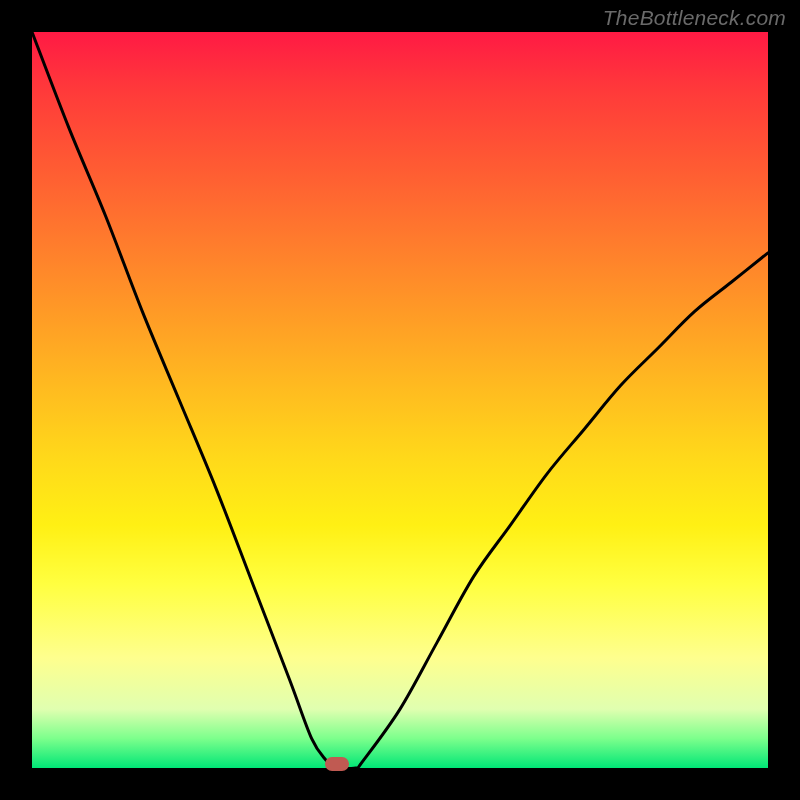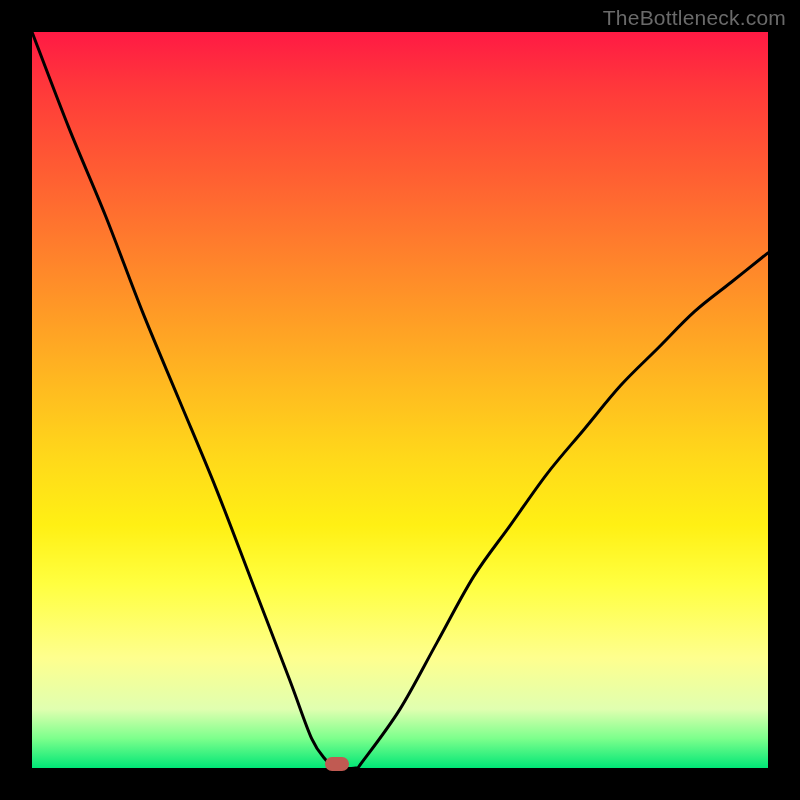--- a/index.html
+++ b/index.html
@@ -9,20 +9,21 @@
     height: 800px;
     background: #000;
     overflow: hidden;
     font-family: Arial, Helvetica, sans-serif;
   }
   .frame {
     position: relative;
     width: 800px;
     height: 800px;
     background: #000;
+    font-style: italic;
   }
   .plot-area {
     position: absolute;
     left: 32px;
     top: 32px;
     width: 736px;
     height: 736px;
     background: linear-gradient(to bottom,
       #ff1a44 0%,
       #ff3a3a 8%,

